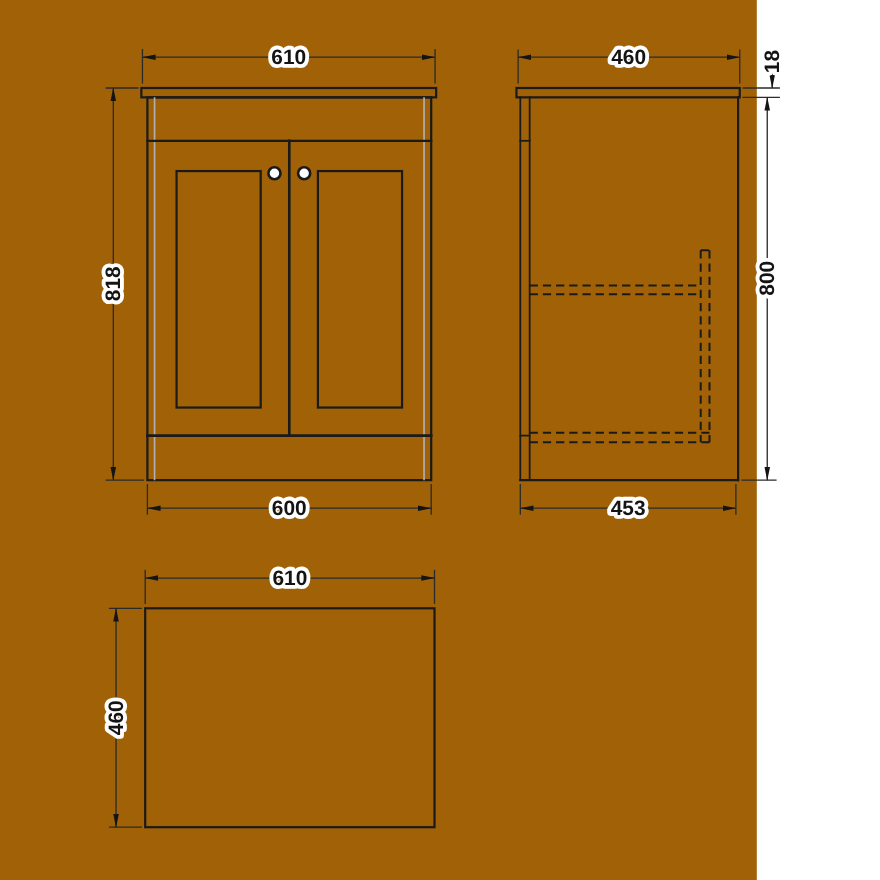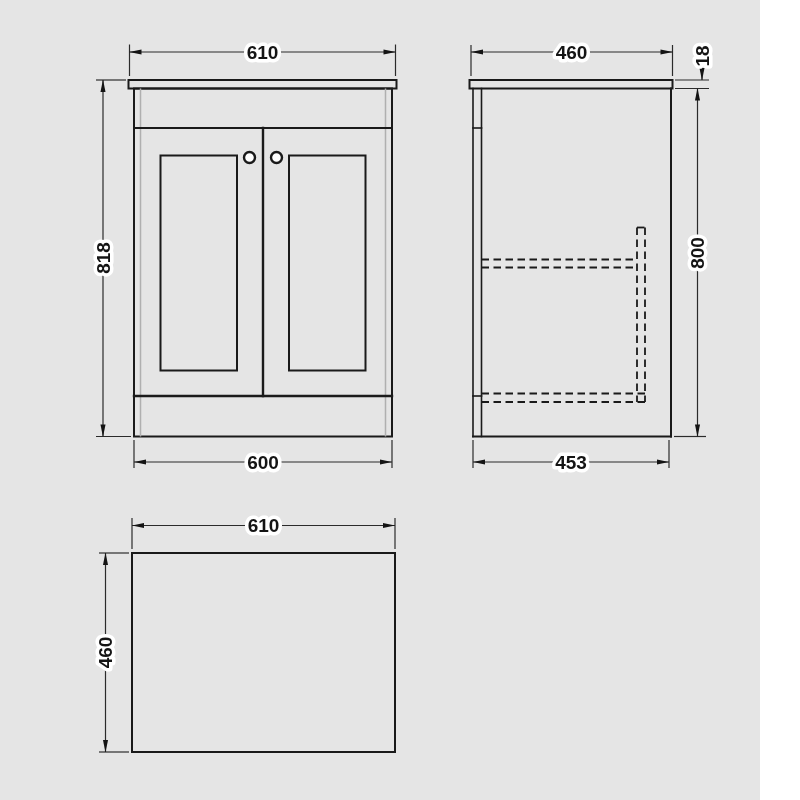--- a/index.html
+++ b/index.html
@@ -4,23 +4,23 @@
 <style>
   html, body {
     margin: 0;
     padding: 0;
     width: 800px;
     height: 800px;
     background: #ffffff;
     font-family: "Liberation Sans", sans-serif;
   }
   .stage {
-    width: 760px;
+    width: 688px;
     height: 800px;
-    background: #e5e5e5;
+    background: #a16207;
   }
   svg { display: block; }
   .outline  { stroke: #1a1a1a; stroke-width: 2;   fill: none; stroke-linecap: square; }
   .outline2 { stroke: #1a1a1a; stroke-width: 2.4; fill: none; stroke-linecap: square; }
   .thin     { stroke: #1a1a1a; stroke-width: 1.6; fill: none; stroke-linecap: square; }
   .grayline { stroke: #b0b0b0; stroke-width: 1.5; fill: none; }
   .hidden-l { stroke: #1a1a1a; stroke-width: 1.8; fill: none; stroke-dasharray: 7.5 4.5; }
   .dim      { stroke: #2b2b2b; stroke-width: 1.2; fill: none; }
   .knob     { stroke: #1a1a1a; stroke-width: 2.4; fill: #ffffff; }
   .dimtxt {

